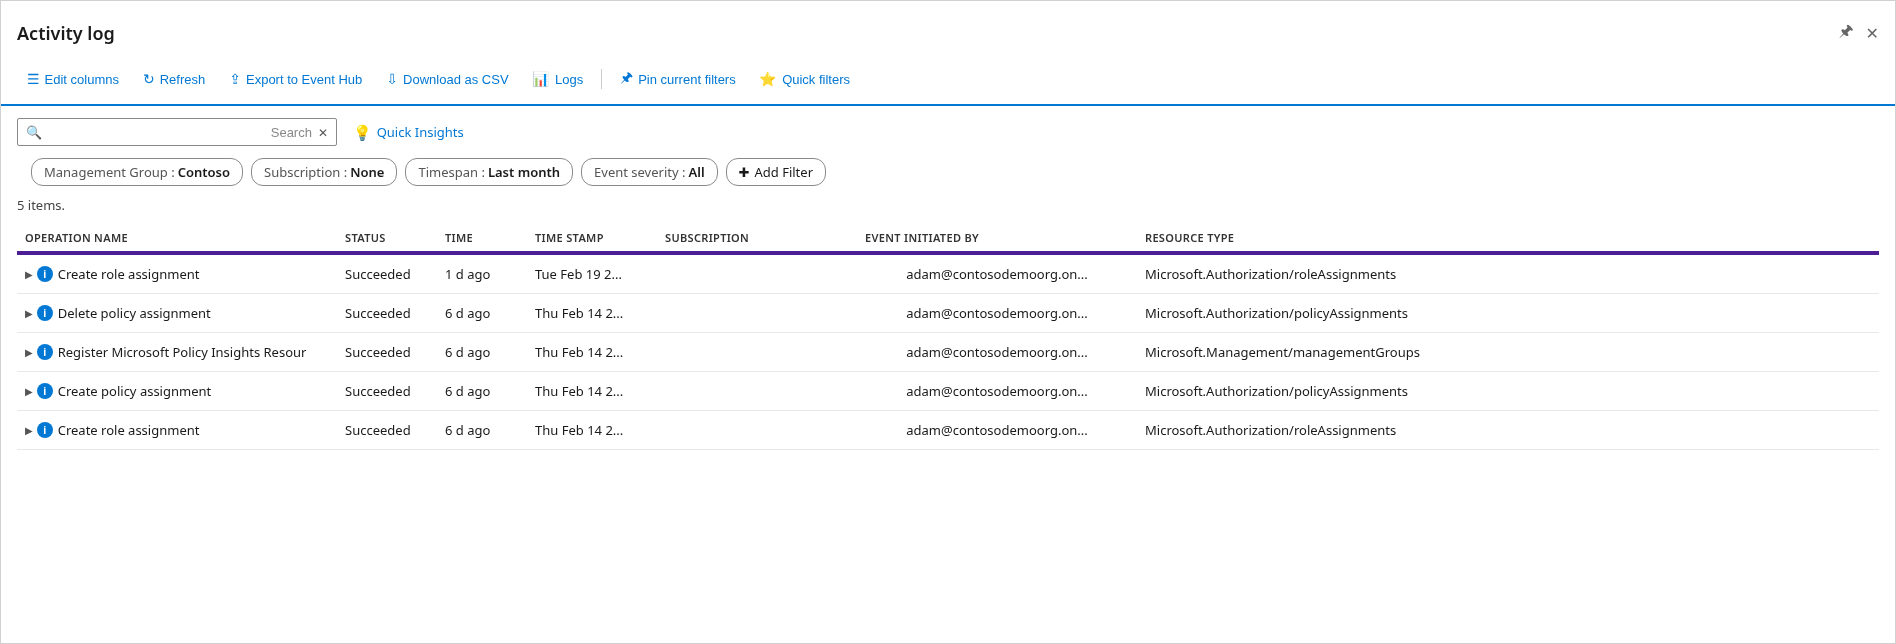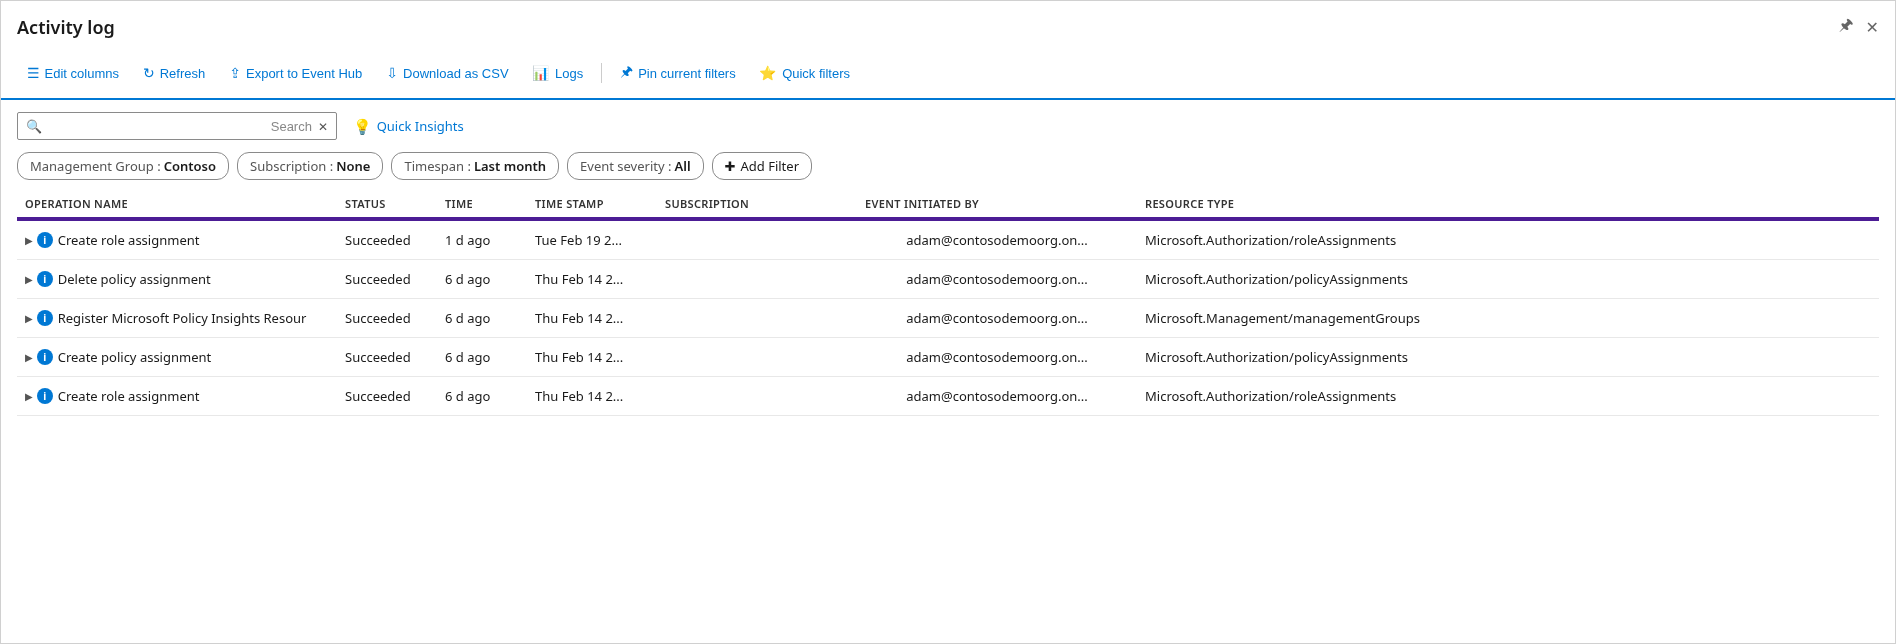--- a/index.html
+++ b/index.html
@@ -1,34 +1,34 @@
 <!DOCTYPE html>
 <html><head>
   <meta charset="utf-8">
   <style>
     * { box-sizing: border-box; margin: 0; padding: 0; }
     body { font-family: 'Segoe UI', system-ui, sans-serif; font-size: 13px; background: #fff; color: #1a1a1a; }
     .window { width: 1896px; min-height: 644px; background: #fff; border: 1px solid #d0d0d0; position: relative; }
-    .title-bar { display: flex; align-items: center; justify-content: space-between; padding: 12px 16px 10px 16px; border-bottom: none; }
+    .title-bar { display: flex; align-items: center; justify-content: space-between; padding: 18px 16px 10px 16px; border-bottom: none; }
     .title-bar-left { font-size: 18px; font-weight: 600; color: #1a1a1a; }
     .title-bar-right { display: flex; gap: 12px; align-items: center; }
     .title-icon { font-size: 16px; color: #666; cursor: pointer; }
     .toolbar { display: flex; align-items: center; gap: 4px; padding: 6px 16px 8px 16px; border-bottom: 2px solid #0078d4; }
     .toolbar-btn { display: flex; align-items: center; gap: 5px; padding: 5px 10px; border: none; background: none; color: #0078d4; cursor: pointer; font-size: 13px; border-radius: 2px; white-space: nowrap; }
     .toolbar-btn .icon { font-size: 14px; }
     .toolbar-divider { width: 1px; height: 20px; background: #ccc; margin: 0 4px; }
     .content { padding: 12px 16px; }
     .search-row { display: flex; align-items: center; gap: 16px; margin-bottom: 12px; }
     .search-box { display: flex; align-items: center; border: 1px solid #8a8a8a; border-radius: 2px; padding: 4px 8px; width: 320px; gap: 6px; }
     .search-box input { border: none; outline: none; font-size: 13px; flex: 1; color: #1a1a1a; text-align: right; }
     .search-box input::placeholder { color: #888; }
     .search-clear { color: #555; cursor: pointer; font-size: 12px; }
     .quick-insights { display: flex; align-items: center; gap: 5px; color: #0078d4; cursor: pointer; font-size: 13px; }
     .quick-insights-icon { font-size: 15px; }
-    .filters-row { display: flex; align-items: center; gap: 8px; margin-bottom: 10px; flex-wrap: wrap; }
+    .filters-row { display: flex; align-items: center; gap: 8px; margin-bottom: 10px; flex-wrap: wrap; margin-left: 14px; }
     .filter-pill { display: flex; align-items: center; border: 1px solid #8a8a8a; border-radius: 12px; padding: 4px 12px; font-size: 13px; cursor: pointer; background: #fff; white-space: nowrap; }
     .filter-pill span.label { color: #555; }
     .filter-pill span.value { font-weight: 600; color: #1a1a1a; margin-left: 3px; }
     .add-filter-pill { display: flex; align-items: center; border: 1px solid #8a8a8a; border-radius: 12px; padding: 4px 12px; font-size: 13px; cursor: pointer; background: #fff; gap: 5px; color: #1a1a1a; }
     .items-count { color: #444; font-size: 13px; margin-bottom: 10px; }
     .table { width: 100%; border-collapse: collapse; }
     .table thead tr th { text-align: left; font-size: 11px; font-weight: 600; color: #333; padding: 6px 8px; border-bottom: 4px solid #4c1d95; letter-spacing: 0.03em; text-transform: uppercase; }
     .table tbody tr { border-bottom: 1px solid #e8e8e8; }
     .table tbody tr td { padding: 10px 8px; font-size: 13px; color: #1a1a1a; vertical-align: middle; }
     .row-expander { color: #555; font-size: 10px; cursor: pointer; margin-right: 4px; }
@@ -118,20 +118,21 @@
       <div class="filter-pill">
         <span class="label">Event severity :</span>
         <span class="value">All</span>
       </div>
       <div class="add-filter-pill">
         <span style="font-size:13px;">✚</span>
         <span>Add Filter</span>
       </div>
     </div>
 
+    <div class="items-count">5 items.</div>
 
     <table class="table">
       <thead>
         <tr>
           <th class="col-operation">OPERATION NAME</th>
           <th class="col-status">STATUS</th>
           <th class="col-time">TIME</th>
           <th class="col-timestamp">TIME STAMP</th>
           <th class="col-subscription">SUBSCRIPTION</th>
           <th class="col-initiated">EVENT INITIATED BY</th>

